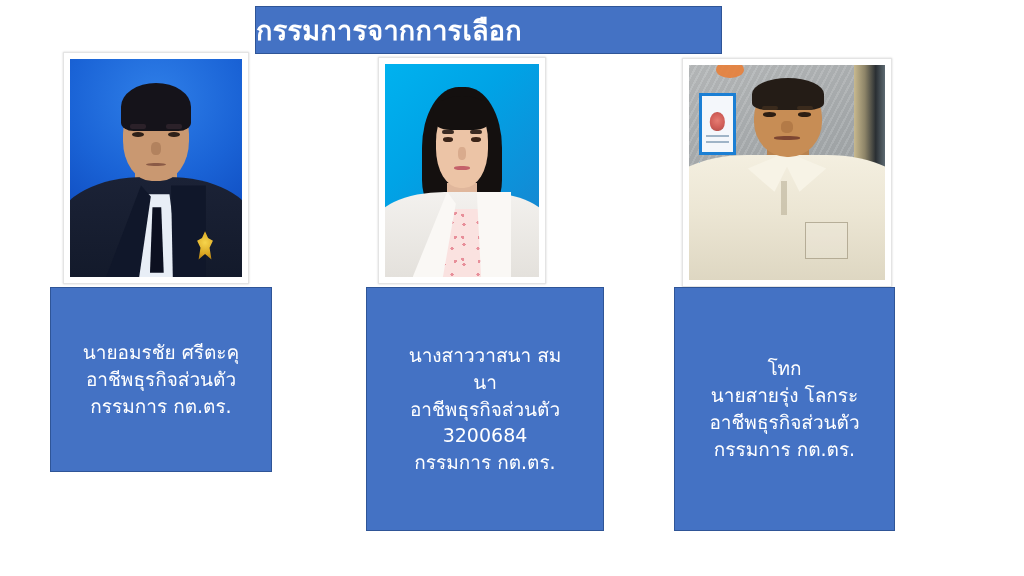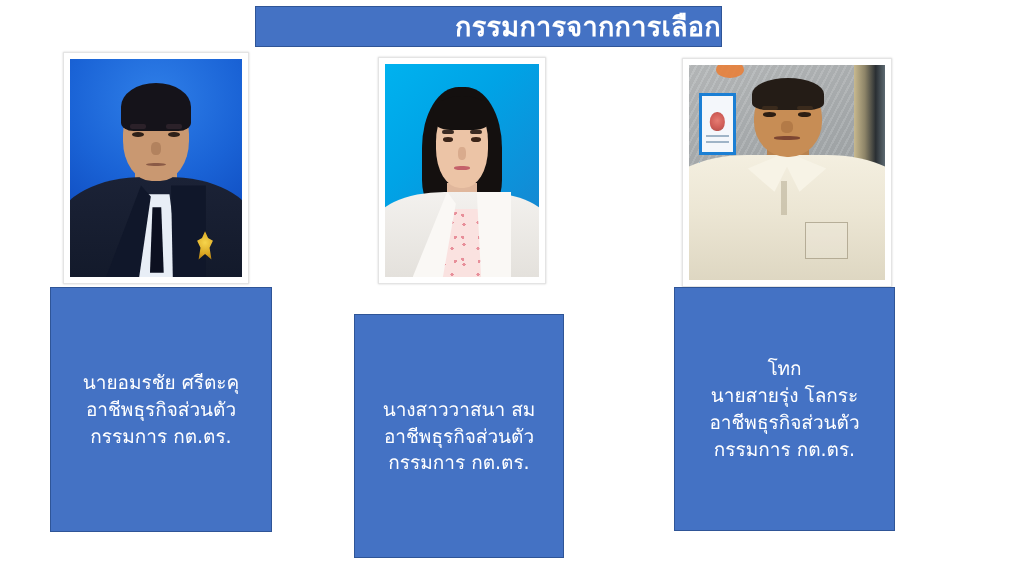--- a/index.html
+++ b/index.html
@@ -14,27 +14,27 @@
     overflow: hidden;
     position: relative;
   }
 
   
   .title-banner {
     position: absolute;
     left: 255px;
     top: 6px;
     width: 467px;
-    height: 41px;
+    height: 48px;
     background: #4472C4;
     border: 1px solid #2f5597;
     box-sizing: border-box;
     display: flex;
     align-items: center;
-    justify-content: flex-end;
+    justify-content: flex-start;
   }
   .title-banner .title-text {
     color: #ffffff;
     font-size: 27px;
     font-weight: bold;
     letter-spacing: 0.3px;
     line-height: 1;
     white-space: nowrap;
   }
 
@@ -443,21 +443,21 @@
       <div class="p1-brow-l"></div>
       <div class="p1-brow-r"></div>
       <div class="p1-eye-l"></div>
       <div class="p1-eye-r"></div>
       <div class="p1-nose"></div>
       <div class="p1-mouth"></div>
       <div class="p1-emblem"></div>
     </div>
   </div>
 
-  <div class="caption-box" style="left:50px; top:287px; width:222px; height:245px;">
+  <div class="caption-box" style="left:50px; top:287px; width:222px; height:185px;">
     <span class="cap-line">นายอมรชัย ศรีตะคุ</span>
     <span class="cap-line">อาชีพธุรกิจส่วนตัว</span>
     <span class="cap-line">กรรมการ กต.ตร.</span>
   </div>
 </div>
 
 <div class="member-card">
 
   <div class="photo-frame" style="left:378px; top:57px; width:168px; height:227px;">
     <div class="photo">
@@ -472,23 +472,25 @@
       <div class="p2-hair-front"></div>
       <div class="p2-brow-l"></div>
       <div class="p2-brow-r"></div>
       <div class="p2-eye-l"></div>
       <div class="p2-eye-r"></div>
       <div class="p2-nose"></div>
       <div class="p2-mouth"></div>
     </div>
   </div>
 
-  <div class="caption-box" style="left:354px; top:287px; width:210px; height:244px;margin-top:27px;">
+  <div class="caption-box" style="left:366px; top:287px; width:238px; height:244px;">
     <span class="cap-line">นางสาววาสนา สม</span>
+    <span class="cap-line">นา</span>
     <span class="cap-line">อาชีพธุรกิจส่วนตัว</span>
+    <span class="cap-line">3200684</span>
     <span class="cap-line">กรรมการ กต.ตร.</span>
   </div>
 </div>
 
 <div class="member-card">
 
   <div class="photo-frame" style="left:682px; top:58px; width:210px; height:229px;">
     <div class="photo">
       <div class="p3-bg"></div>
       <div class="p3-wall-tex"></div>

